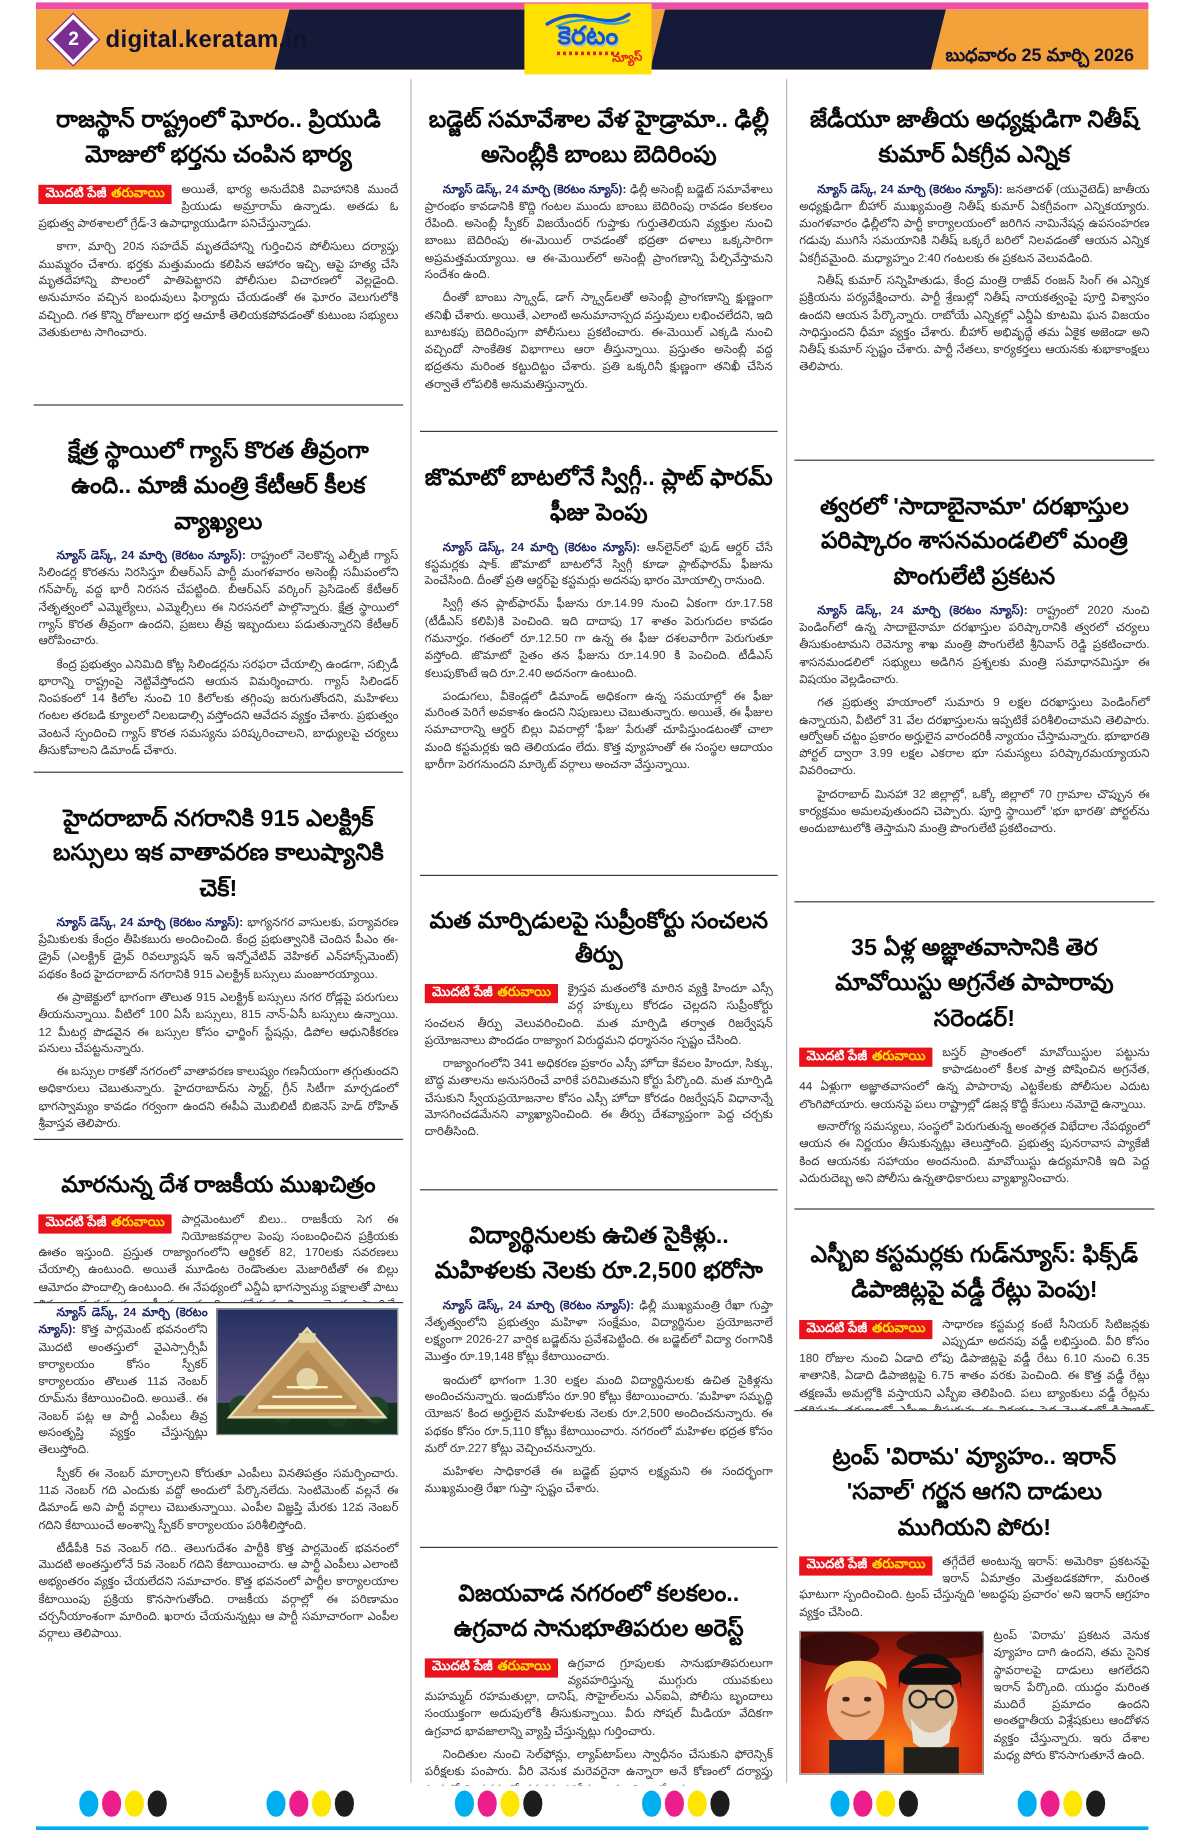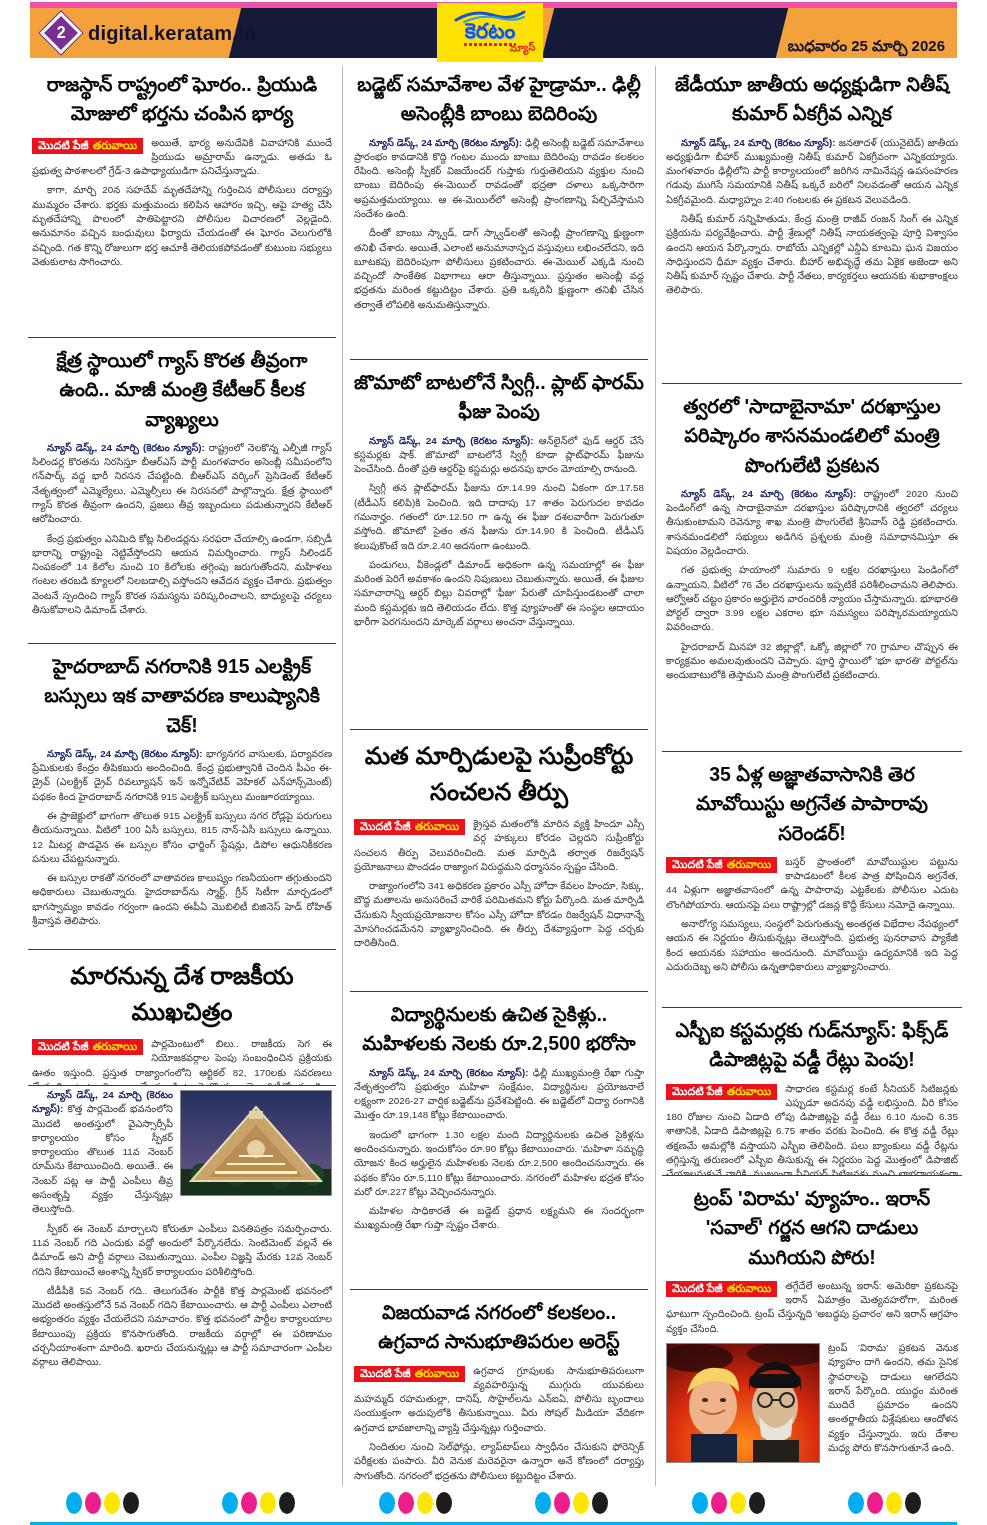--- a/index.html
+++ b/index.html
@@ -31,22 +31,22 @@
   
   .col{position:absolute;top:62px;height:1426px;}
   #col1{left:28px;width:308px;}
   #col2{left:350px;width:298px;}
   #col3{left:662px;width:300px;}
   .vdiv{position:absolute;top:66px;height:1420px;width:1px;background:#b9b9b9;}
   .vdiv1{left:342px;} .vdiv2{left:655px;}
 
   .article{overflow:hidden;box-sizing:border-box;padding:2px 4px 0 4px;border-bottom:1.6px solid #3c3c3c;}
   .article.last{border-bottom:none;}
-  .headline{margin:6px 0 7px;text-align:center;font-size:19.5px;line-height:1.5;color:#0b0b0b;font-weight:bold;cursor:pointer;}
-  .headline.one-line{font-size:24px;}
+  .headline{margin:22px 0 7px;text-align:center;font-size:19.5px;line-height:1.5;color:#0b0b0b;font-weight:bold;cursor:pointer;}
+  .headline.one-line{font-size:19px;}
   .body{font-size:9.8px;line-height:1.46;text-align:justify;color:#333;margin:0 0 5px;}
   .body.indent{text-indent:15px;}
   .byline{font-weight:bold;color:#1c2566;}
   .tag{float:left;background:#e8131b;padding:2px 6px 3px;margin:2px 8px 2px 0;white-space:nowrap;
        font-size:11px;font-weight:bold;line-height:1;}
   .tag .w{color:#ffffff;} .tag .y{color:#ffe200;margin-left:4px;}
   .photo{border:1px solid #888;display:block;}
   .photo.right{float:right;margin:2px 0 4px 7px;}
   .photo.left{float:left;margin:2px 8px 4px 0;}
 
@@ -185,38 +185,38 @@
 
     <article class="article" style="height:322px">
       <h2 class="headline">జేడీయూ జాతీయ అధ్యక్షుడిగా నితీష్ కుమార్ ఏకగ్రీవ ఎన్నిక</h2>
       <p class="body indent"><span class="byline">న్యూస్ డెస్క్, 24 మార్చి (కెరటం న్యూస్):</span> <span>జనతాదళ్ (యునైటెడ్) జాతీయ అధ్యక్షుడిగా బీహార్ ముఖ్యమంత్రి నితీష్ కుమార్ ఏకగ్రీవంగా ఎన్నికయ్యారు. మంగళవారం ఢిల్లీలోని పార్టీ కార్యాలయంలో జరిగిన నామినేషన్ల ఉపసంహరణ గడువు ముగిసే సమయానికి నితీష్ ఒక్కరే బరిలో నిలవడంతో ఆయన ఎన్నిక ఏకగ్రీవమైంది. మధ్యాహ్నం 2:40 గంటలకు ఈ ప్రకటన వెలువడింది.</span></p>
       <p class="body indent">నితీష్ కుమార్ సన్నిహితుడు, కేంద్ర మంత్రి రాజీవ్ రంజన్ సింగ్ ఈ ఎన్నిక ప్రక్రియను పర్యవేక్షించారు. పార్టీ శ్రేణుల్లో నితీష్ నాయకత్వంపై పూర్తి విశ్వాసం ఉందని ఆయన పేర్కొన్నారు. రాబోయే ఎన్నికల్లో ఎన్డీఏ కూటమి ఘన విజయం సాధిస్తుందని ధీమా వ్యక్తం చేశారు. బీహార్ అభివృద్ధే తమ ఏకైక అజెండా అని నితీష్ కుమార్ స్పష్టం చేశారు. పార్టీ నేతలు, కార్యకర్తలు ఆయనకు శుభాకాంక్షలు తెలిపారు.</p>
     </article>
 
     <article class="article" style="height:368px">
       <h2 class="headline">త్వరలో 'సాదాబైనామా' దరఖాస్తుల పరిష్కారం శాసనమండలిలో మంత్రి పొంగులేటి ప్రకటన</h2>
       <p class="body indent"><span class="byline">న్యూస్ డెస్క్, 24 మార్చి (కెరటం న్యూస్):</span> <span>రాష్ట్రంలో 2020 నుంచి పెండింగ్‌లో ఉన్న సాదాబైనామా దరఖాస్తుల పరిష్కారానికి త్వరలో చర్యలు తీసుకుంటామని రెవెన్యూ శాఖ మంత్రి పొంగులేటి శ్రీనివాస్ రెడ్డి ప్రకటించారు. శాసనమండలిలో సభ్యులు అడిగిన ప్రశ్నలకు మంత్రి సమాధానమిస్తూ ఈ విషయం వెల్లడించారు.</span></p>
-      <p class="body indent">గత ప్రభుత్వ హయాంలో సుమారు 9 లక్షల దరఖాస్తులు పెండింగ్‌లో ఉన్నాయని, వీటిలో 76 వేల దరఖాస్తులను ఇప్పటికే పరిశీలించామని తెలిపారు. ఆర్వోఆర్ చట్టం ప్రకారం అర్హులైన వారందరికీ న్యాయం చేస్తామన్నారు. భూభారతి పోర్టల్ ద్వారా 3.99 లక్షల ఎకరాల భూ సమస్యలు పరిష్కారమయ్యాయని వివరించారు.</p>
+      <p class="body indent">గత ప్రభుత్వ హయాంలో సుమారు 9 లక్షల దరఖాస్తులు పెండింగ్‌లో ఉన్నాయని, వీటిలో 31 వేల దరఖాస్తులను ఇప్పటికే పరిశీలించామని తెలిపారు. ఆర్వోఆర్ చట్టం ప్రకారం అర్హులైన వారందరికీ న్యాయం చేస్తామన్నారు. భూభారతి పోర్టల్ ద్వారా 3.99 లక్షల ఎకరాల భూ సమస్యలు పరిష్కారమయ్యాయని వివరించారు.</p>
       <p class="body indent">హైదరాబాద్ మినహా 32 జిల్లాల్లో, ఒక్కో జిల్లాలో 70 గ్రామాల చొప్పున ఈ కార్యక్రమం అమలవుతుందని చెప్పారు. పూర్తి స్థాయిలో 'భూ భారతి' పోర్టల్‌ను అందుబాటులోకి తెస్తామని మంత్రి పొంగులేటి ప్రకటించారు.</p>
     </article>
 
     <article class="article" style="height:256px">
       <h2 class="headline">35 ఏళ్ల అజ్ఞాతవాసానికి తెర మావోయిస్టు అగ్రనేత పాపారావు సరెండర్!</h2>
       <p class="body"><span class="tag"><span class="w">మొదటి పేజీ</span><span class="y">తరువాయి</span></span><span>బస్తర్ ప్రాంతంలో మావోయిస్టుల పట్టును కాపాడటంలో కీలక పాత్ర పోషించిన అగ్రనేత, 44 ఏళ్లుగా అజ్ఞాతవాసంలో ఉన్న పాపారావు ఎట్టకేలకు పోలీసుల ఎదుట లొంగిపోయారు. ఆయనపై పలు రాష్ట్రాల్లో డజన్ల కొద్దీ కేసులు నమోదై ఉన్నాయి.</span></p>
       <p class="body indent">అనారోగ్య సమస్యలు, సంస్థలో పెరుగుతున్న అంతర్గత విభేదాల నేపథ్యంలో ఆయన ఈ నిర్ణయం తీసుకున్నట్లు తెలుస్తోంది. ప్రభుత్వ పునరావాస ప్యాకేజీ కింద ఆయనకు సహాయం అందనుంది. మావోయిస్టు ఉద్యమానికి ఇది పెద్ద ఎదురుదెబ్బ అని పోలీసు ఉన్నతాధికారులు వ్యాఖ్యానించారు.</p>
     </article>
 
     <article class="article" style="height:168px">
       <h2 class="headline">ఎస్బీఐ కస్టమర్లకు గుడ్‌న్యూస్: ఫిక్స్‌డ్ డిపాజిట్లపై వడ్డీ రేట్లు పెంపు!</h2>
       <p class="body"><span class="tag"><span class="w">మొదటి పేజీ</span><span class="y">తరువాయి</span></span><span>సాధారణ కస్టమర్ల కంటే సీనియర్ సిటిజన్లకు ఎప్పుడూ అదనపు వడ్డీ లభిస్తుంది. వీరి కోసం 180 రోజుల నుంచి ఏడాది లోపు డిపాజిట్లపై వడ్డీ రేటు 6.10 నుంచి 6.35 శాతానికి, ఏడాది డిపాజిట్లపై 6.75 శాతం వరకు పెంచింది.</span> <span>ఈ కొత్త వడ్డీ రేట్లు తక్షణమే అమల్లోకి వస్తాయని ఎస్బీఐ తెలిపింది. పలు బ్యాంకులు వడ్డీ రేట్లను తగ్గిస్తున్న తరుణంలో ఎస్బీఐ తీసుకున్న ఈ నిర్ణయం పెద్ద మొత్తంలో డిపాజిట్ చేయాలనుకునే వారికి, ముఖ్యంగా సీనియర్ సిటిజన్లకు మంచి లాభదాయకంగా మారనుందని విశ్లేషకులు అంచనా వేస్తున్నారు.</span></p>
     </article>
 
     <article class="article last" style="height:312px">
       <h2 class="headline">ట్రంప్ 'విరామ' వ్యూహం.. ఇరాన్ 'సవాల్' గర్జన ఆగని దాడులు ముగియని పోరు!</h2>
-      <p class="body"><span class="tag"><span class="w">మొదటి పేజీ</span><span class="y">తరువాయి</span></span><span>తగ్గేదేలే అంటున్న ఇరాన్: అమెరికా ప్రకటనపై ఇరాన్ ఏమాత్రం మెత్యవహరోగా, మరింత ఘాటుగా స్పందించింది. ట్రంప్ చేస్తున్నది 'అబద్ధపు ప్రచారం' అని ఇరాన్ ఆగ్రహం వ్యక్తం చేసింది.</span></p>
+      <p class="body"><span class="tag"><span class="w">మొదటి పేజీ</span><span class="y">తరువాయి</span></span><span>తగ్గేదేలే అంటున్న ఇరాన్: అమెరికా ప్రకటనపై ఇరాన్ ఏమాత్రం మెత్తబడకపోగా, మరింత ఘాటుగా స్పందించింది. ట్రంప్ చేస్తున్నది 'అబద్ధపు ప్రచారం' అని ఇరాన్ ఆగ్రహం వ్యక్తం చేసింది.</span></p>
       <svg class="photo left" width="152" height="118" viewBox="0 0 152 118">
         <defs>
           <radialGradient id="fire" cx="0.5" cy="0.85" r="1">
             <stop offset="0" stop-color="#ff8c1a"></stop>
               <stop offset="0.5" stop-color="#d92b0f"></stop>
               <stop offset="1" stop-color="#4d0606"></stop>
           </radialGradient>
         </defs>
         <rect width="152" height="118" fill="url(#fire)"></rect>
         <ellipse cx="30" cy="14" rx="36" ry="14" fill="#2b0a0a" opacity="0.8"></ellipse>

